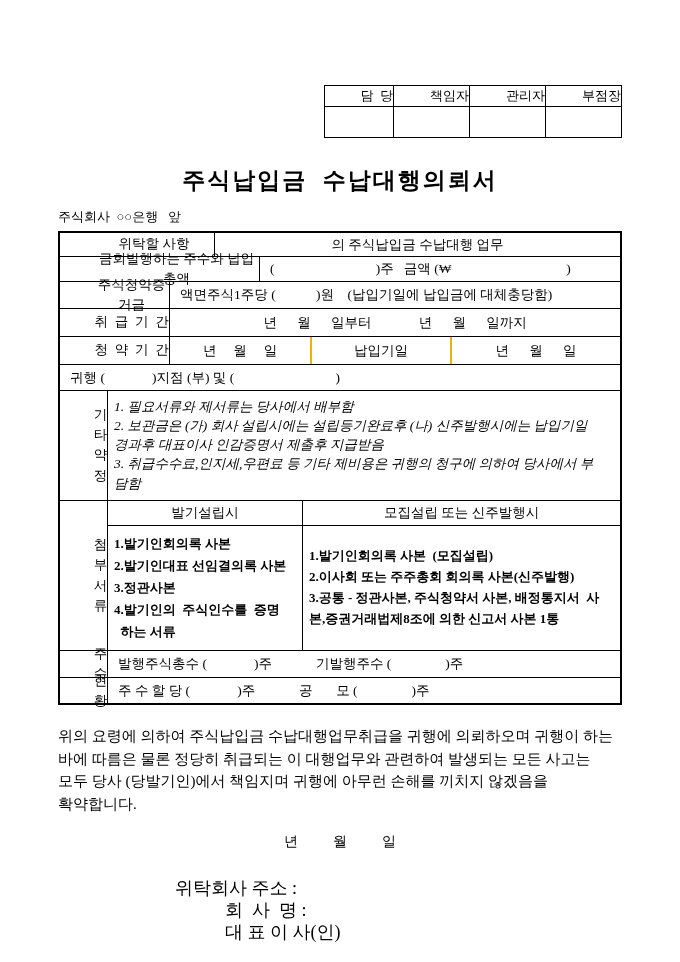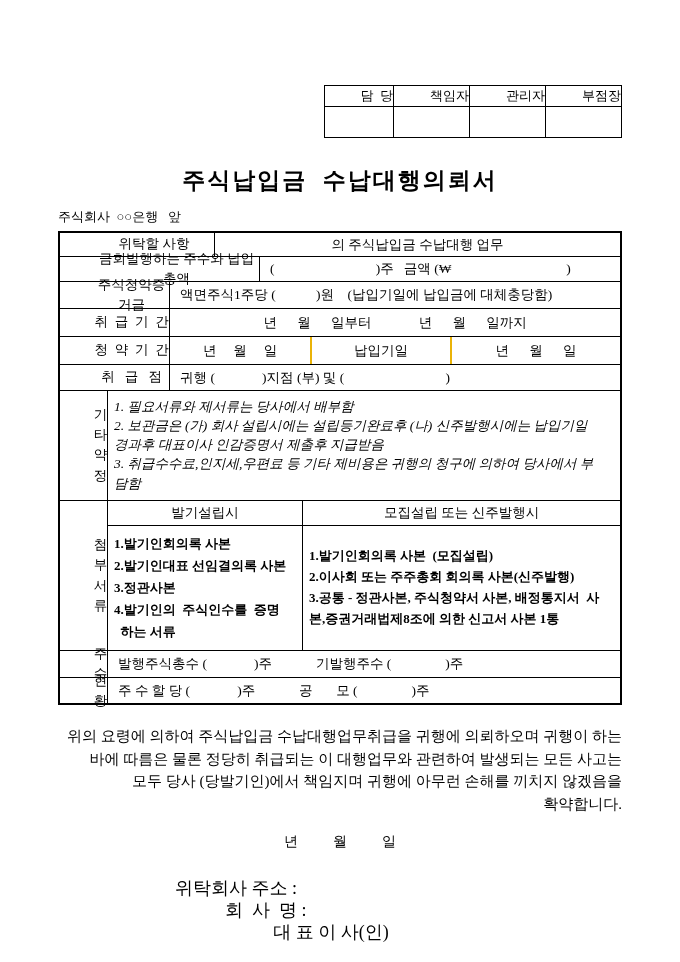--- a/index.html
+++ b/index.html
@@ -62,28 +62,28 @@
   .attach-body { display:flex; flex:1; min-height:122px;font-weight:bold; }
   .ab-cell {
     padding:7px 6px; line-height:1.7; font-size:13px;
     white-space:pre-wrap; display:flex; flex-direction:column; justify-content:center;
   }
   .ab-c1 { width:195px; border-right:1px solid #000; }
   .ab-c2 { flex:1; line-height:1.6; }
 
   .pledge {
     margin-top:20px; font-size:15px; line-height:1.5;
-    text-align:right; word-break:keep-all;
+    text-align:left; word-break:keep-all;
   }
   .date-line { margin-top:18px; text-align:center; font-size:14px; white-space:pre; }
 
   .signature { margin-top:26px; margin-left:117px; font-size:18px; }
   .sig-line { line-height:22px; white-space:pre; }
   .sig-indent { margin-left:50px; }
-  .ceo-row { display:flex; justify-content:center; width:312px; line-height:22px; white-space:pre; }
+  .ceo-row { display:flex; justify-content:flex-start; width:312px; margin-left:50px; line-height:22px; white-space:pre; }
 </style>
 </head>
 <body>
 
 <div class="page">
 
   <table class="approval">
     <tbody>
         <tr>
       <th>담  당</th>
@@ -127,21 +127,20 @@
     </div>
 
     <div class="frow h28">
       <div class="flabel wl110">청  약  기  간</div>
       <div class="fcell c140">년     월     일</div>
       <div class="fcell c140 bl">납입기일</div>
       <div class="fcell flex1 bl">년      월      일</div>
     </div>
 
     <div class="frow h26">
-      <div class="flabel wl110">취   급   점</div>
       <div class="fvalue">귀행 (              )지점 (부) 및 (                              )</div>
     </div>
 
     <div class="frow">
       <div class="flabel wl48">기 타
 약 정</div>
       <div class="terms-body">
         <div class="term-item">1. 필요서류와 제서류는 당사에서 배부함</div>
         <div class="term-item">2. 보관금은 (가) 회사 설립시에는 설립등기완료후 (나) 신주발행시에는 납입기일 경과후 대표이사 인감증명서 제출후 지급받음</div>
         <div class="term-item">3. 취급수수료,인지세,우편료 등 기타 제비용은 귀행의 청구에 의하여 당사에서 부담함</div>

